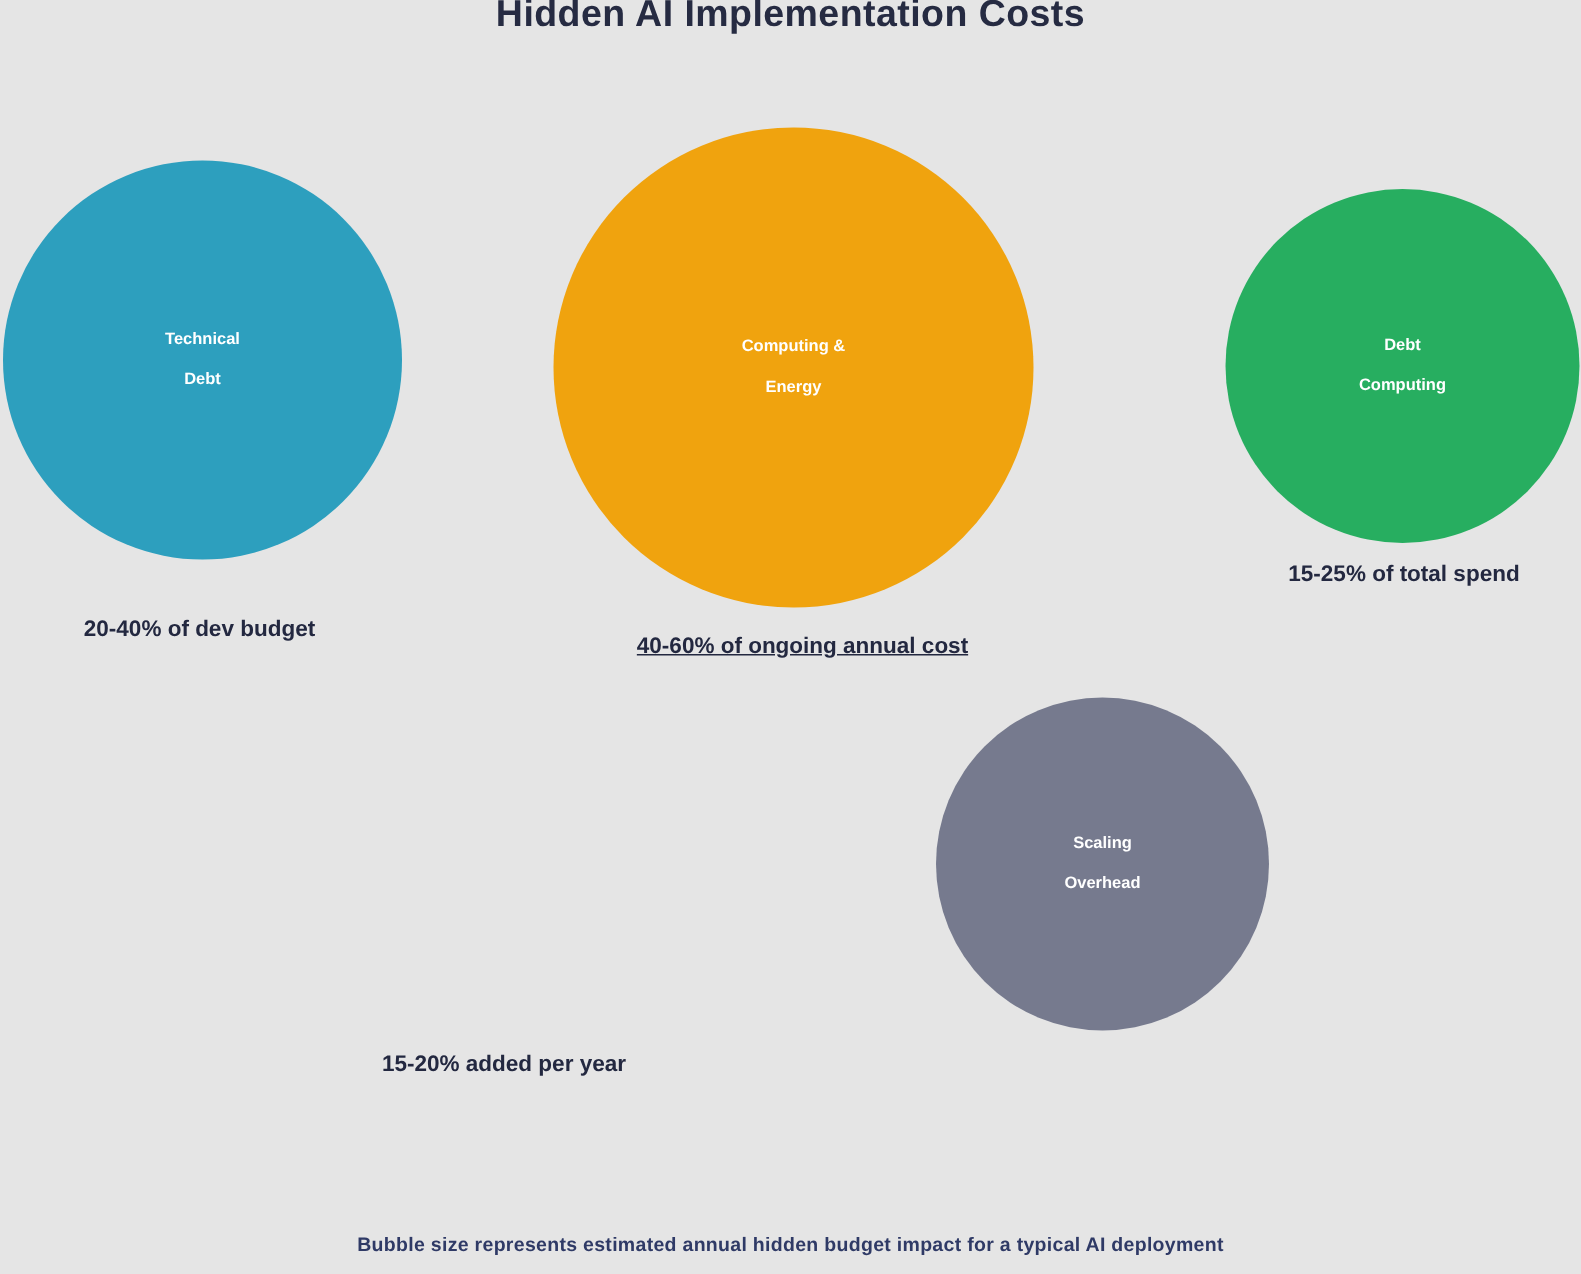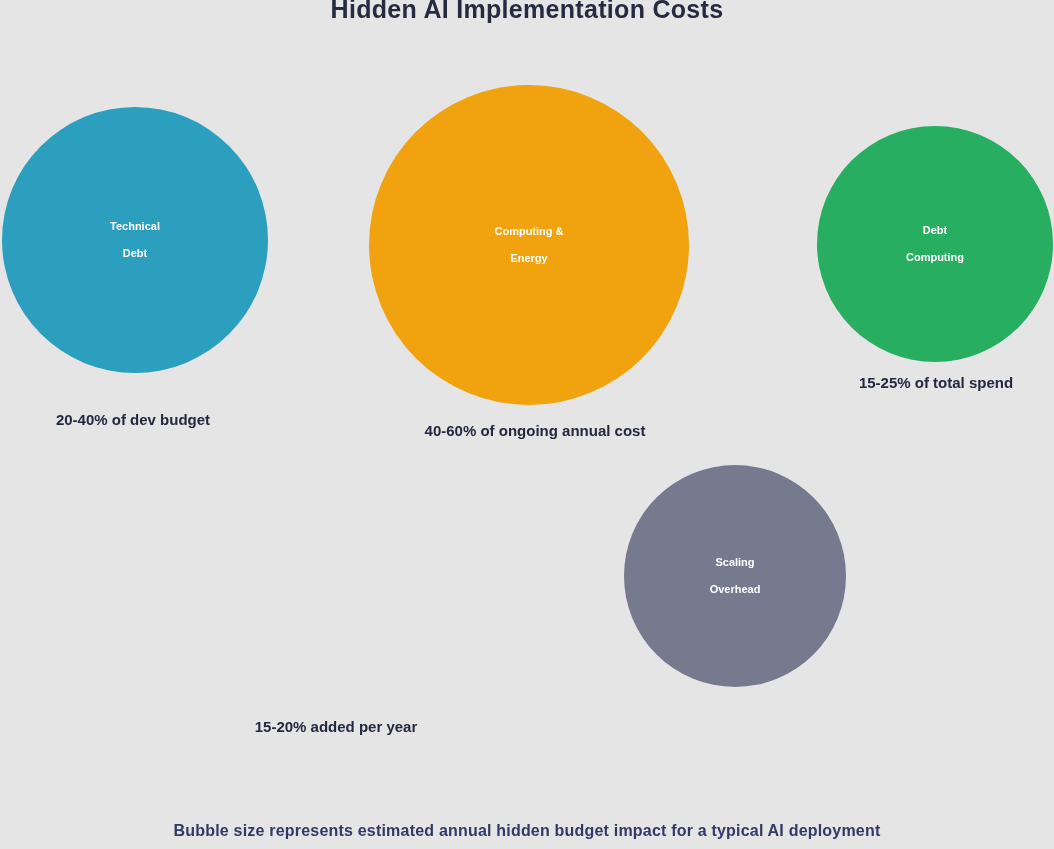--- a/index.html
+++ b/index.html
@@ -61,31 +61,31 @@
   }
   .sublabel {
     position: absolute;
     text-align: center;
     font-size: 15px;
     font-weight: bold;
     color: #232840;
     white-space: nowrap;
   }
   .sublabel-technical-debt   { left: 13px;  top: 411px; width: 240px; }
-  .sublabel-computing-energy { left: 415px; top: 422px; width: 240px; }
+  .sublabel-computing-energy { left: 415px; top: 422px; width: 240px; text-decoration: underline; }
   .sublabel-data-management  { left: 816px; top: 374px; width: 240px; }
-  .sublabel-maintenance-updates { left: 216px; top: 701px; width: 240px; margin-top: 17px; }
+  .sublabel-maintenance-updates { left: 216px; top: 701px; width: 240px; }
   .sublabel-scaling-overhead { left: 613px; top: 691px; width: 240px; }
   .diagram-caption {
     position: absolute;
     top: 822px;
     left: 0;
     width: 1054px;
     text-align: center;
-    font-size: 16px;
+    font-size: 13px;
     font-weight: bold;
     color: #2f3a66;
     letter-spacing: 0.2px;
   }
 </style>
 </head>
 <body>
 
 <div class="canvas">
 

